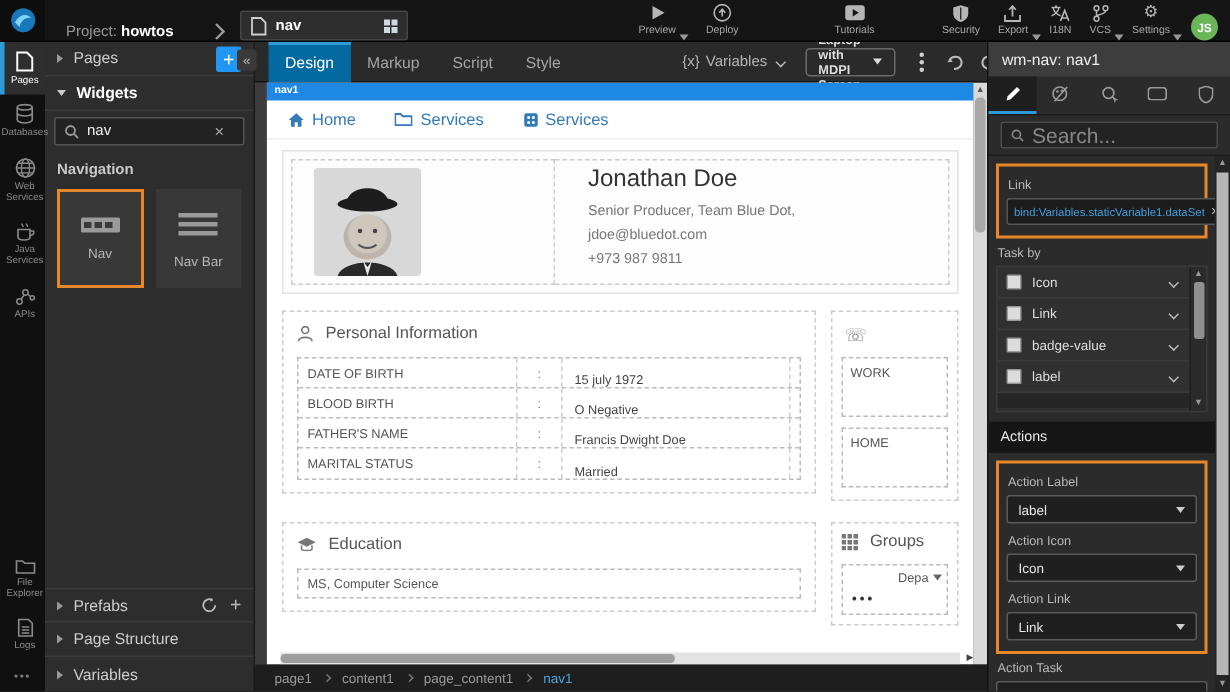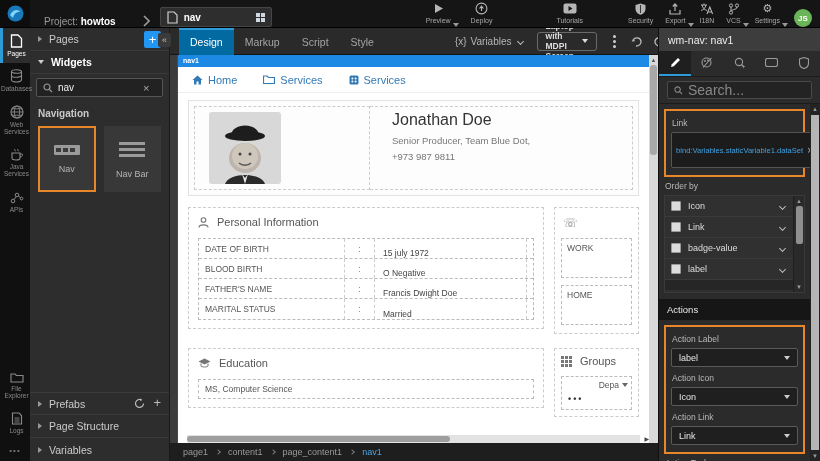--- a/index.html
+++ b/index.html
@@ -123,21 +123,21 @@
   .rp-searchbox input { background:transparent; border:none; outline:none; color:#bbb; font-size:14px; width:100px; font-family:"Liberation Sans",sans-serif; }
   .rp-searchbox input::placeholder { color:#888; }
   .rp-scrollzone { flex:1; display:flex; overflow:hidden; }
   .rp-body { flex:1; padding:5px 5px 0 5px; overflow:hidden; }
   .rp-scrollbar { width:10px; background:#242424; flex:0 0 auto; display:flex; flex-direction:column; align-items:center; }
   .rp-scrollbar .sarrow { color:#999; font-size:6px; padding:2px 0; }
   .rp-scrollbar .sthumb { width:8px; flex:1; background:#b5b5b5; margin:1px 0; }
   .orange-group { border:2px solid #e8872a; padding:4px 5px 7px; margin-bottom:4px; }
   .flabel { color:#b9b9b9; font-size:8.5px; margin:3px 0 4px 1px; }
   .bind-row { display:flex; align-items:center; gap:5px; }
-  .bind-input { flex:1; background:#1c1c1c; border:1px solid #555; border-radius:2px; height:36px; display:flex; align-items:center; padding:0 4px; gap:4px; }
+  .bind-input { flex:1; background:#1c1c1c; border:1px solid #555; border-radius:2px; height:18px; display:flex; align-items:center; padding:0 4px; gap:4px; }
   .bind-text { flex:1; color:#41a0e0; font-size:7.6px; white-space:nowrap; overflow:hidden; }
   .ico-x { color:#bbb; font-size:10px; }
   .ob-list { border:1px solid #3a3a3a; background:#303030; display:flex; margin-bottom:6px; }
   .ob-rows { flex:1; overflow:hidden; height:96px; }
   .ob-row { display:flex; align-items:center; gap:7px; height:21px; padding:0 4px 0 6px; border-bottom:1px solid #3a3a3a; }
   .ob-check { width:10px; height:10px; background:#dcdcdc; border:1px solid #999; border-radius:1px; }
   .ob-label { flex:1; color:#ddd; font-size:9px; }
   .chev { width:5px; height:5px; border-right:1.4px solid #bbb; border-bottom:1.4px solid #bbb; transform:rotate(45deg); margin-right:4px; }
   .ob-partial { height:10px; background:#262626; }
   .ob-scroll { width:11px; background:#2a2a2a; border-left:1px solid #1e1e1e; display:flex; flex-direction:column; align-items:center; }
@@ -470,20 +470,21 @@
                 <circle cx="41" cy="42" r="1.5" fill="#444"></circle>
                 <path d="M30 51 C33 54 39 54 42 51" stroke="#555" stroke-width="1.4" fill="none"></path>
                 <path d="M16 72 C20 60 52 60 56 72 Z" fill="#2a2a2a"></path>
                 <path d="M33 62 L36 66 L39 62 L36 72 Z" fill="#e8e8e8"></path>
               </svg>
             </div>
           </div>
           <div class="info-cell">
             <div class="pr-name">Jonathan Doe</div>
             <div class="pr-line">Senior Producer, Team Blue Dot,</div>
+            <div class="pr-line">jdoe@bluedot.com</div>
             <div class="pr-line">+973 987 9811</div>
           </div>
         </div>
 
         <div class="cols">
           <div class="colL">
             <div class="sect">
               <div class="sect-head">
                 <svg width="11" height="11" viewBox="0 0 11 11">
                     <circle cx="5.5" cy="3" r="2.3" fill="none" stroke="#777" stroke-width="1.1"></circle>
@@ -645,21 +646,21 @@
           <div class="bind-input">
             <span class="bind-text">bind:Variables.staticVariable1.dataSet</span>
             <span class="ico-x">×</span>
           </div>
           <svg width="11" height="11" viewBox="0 0 12 12">
               <path d="M5 7 L7 5 M3.5 6 L2 7.5 A1.8 1.8 0 0 0 4.5 10 L6 8.5 M8.5 6 L10 4.5 A1.8 1.8 0 0 0 7.5 2 L6 3.5" fill="none" stroke="#bbb" stroke-width="1.2"></path>
             </svg>
         </div>
       </div>
 
-      <div class="flabel">Order by</div>
+      <div class="flabel">Task by</div>
       <div class="ob-list">
         <div class="ob-rows">
           <div class="ob-row">
             <span class="ob-check"></span>
             <span class="ob-label">Icon</span>
             <span class="chev"></span>
           </div>
           <div class="ob-row">
             <span class="ob-check"></span>
             <span class="ob-label">Link</span>

